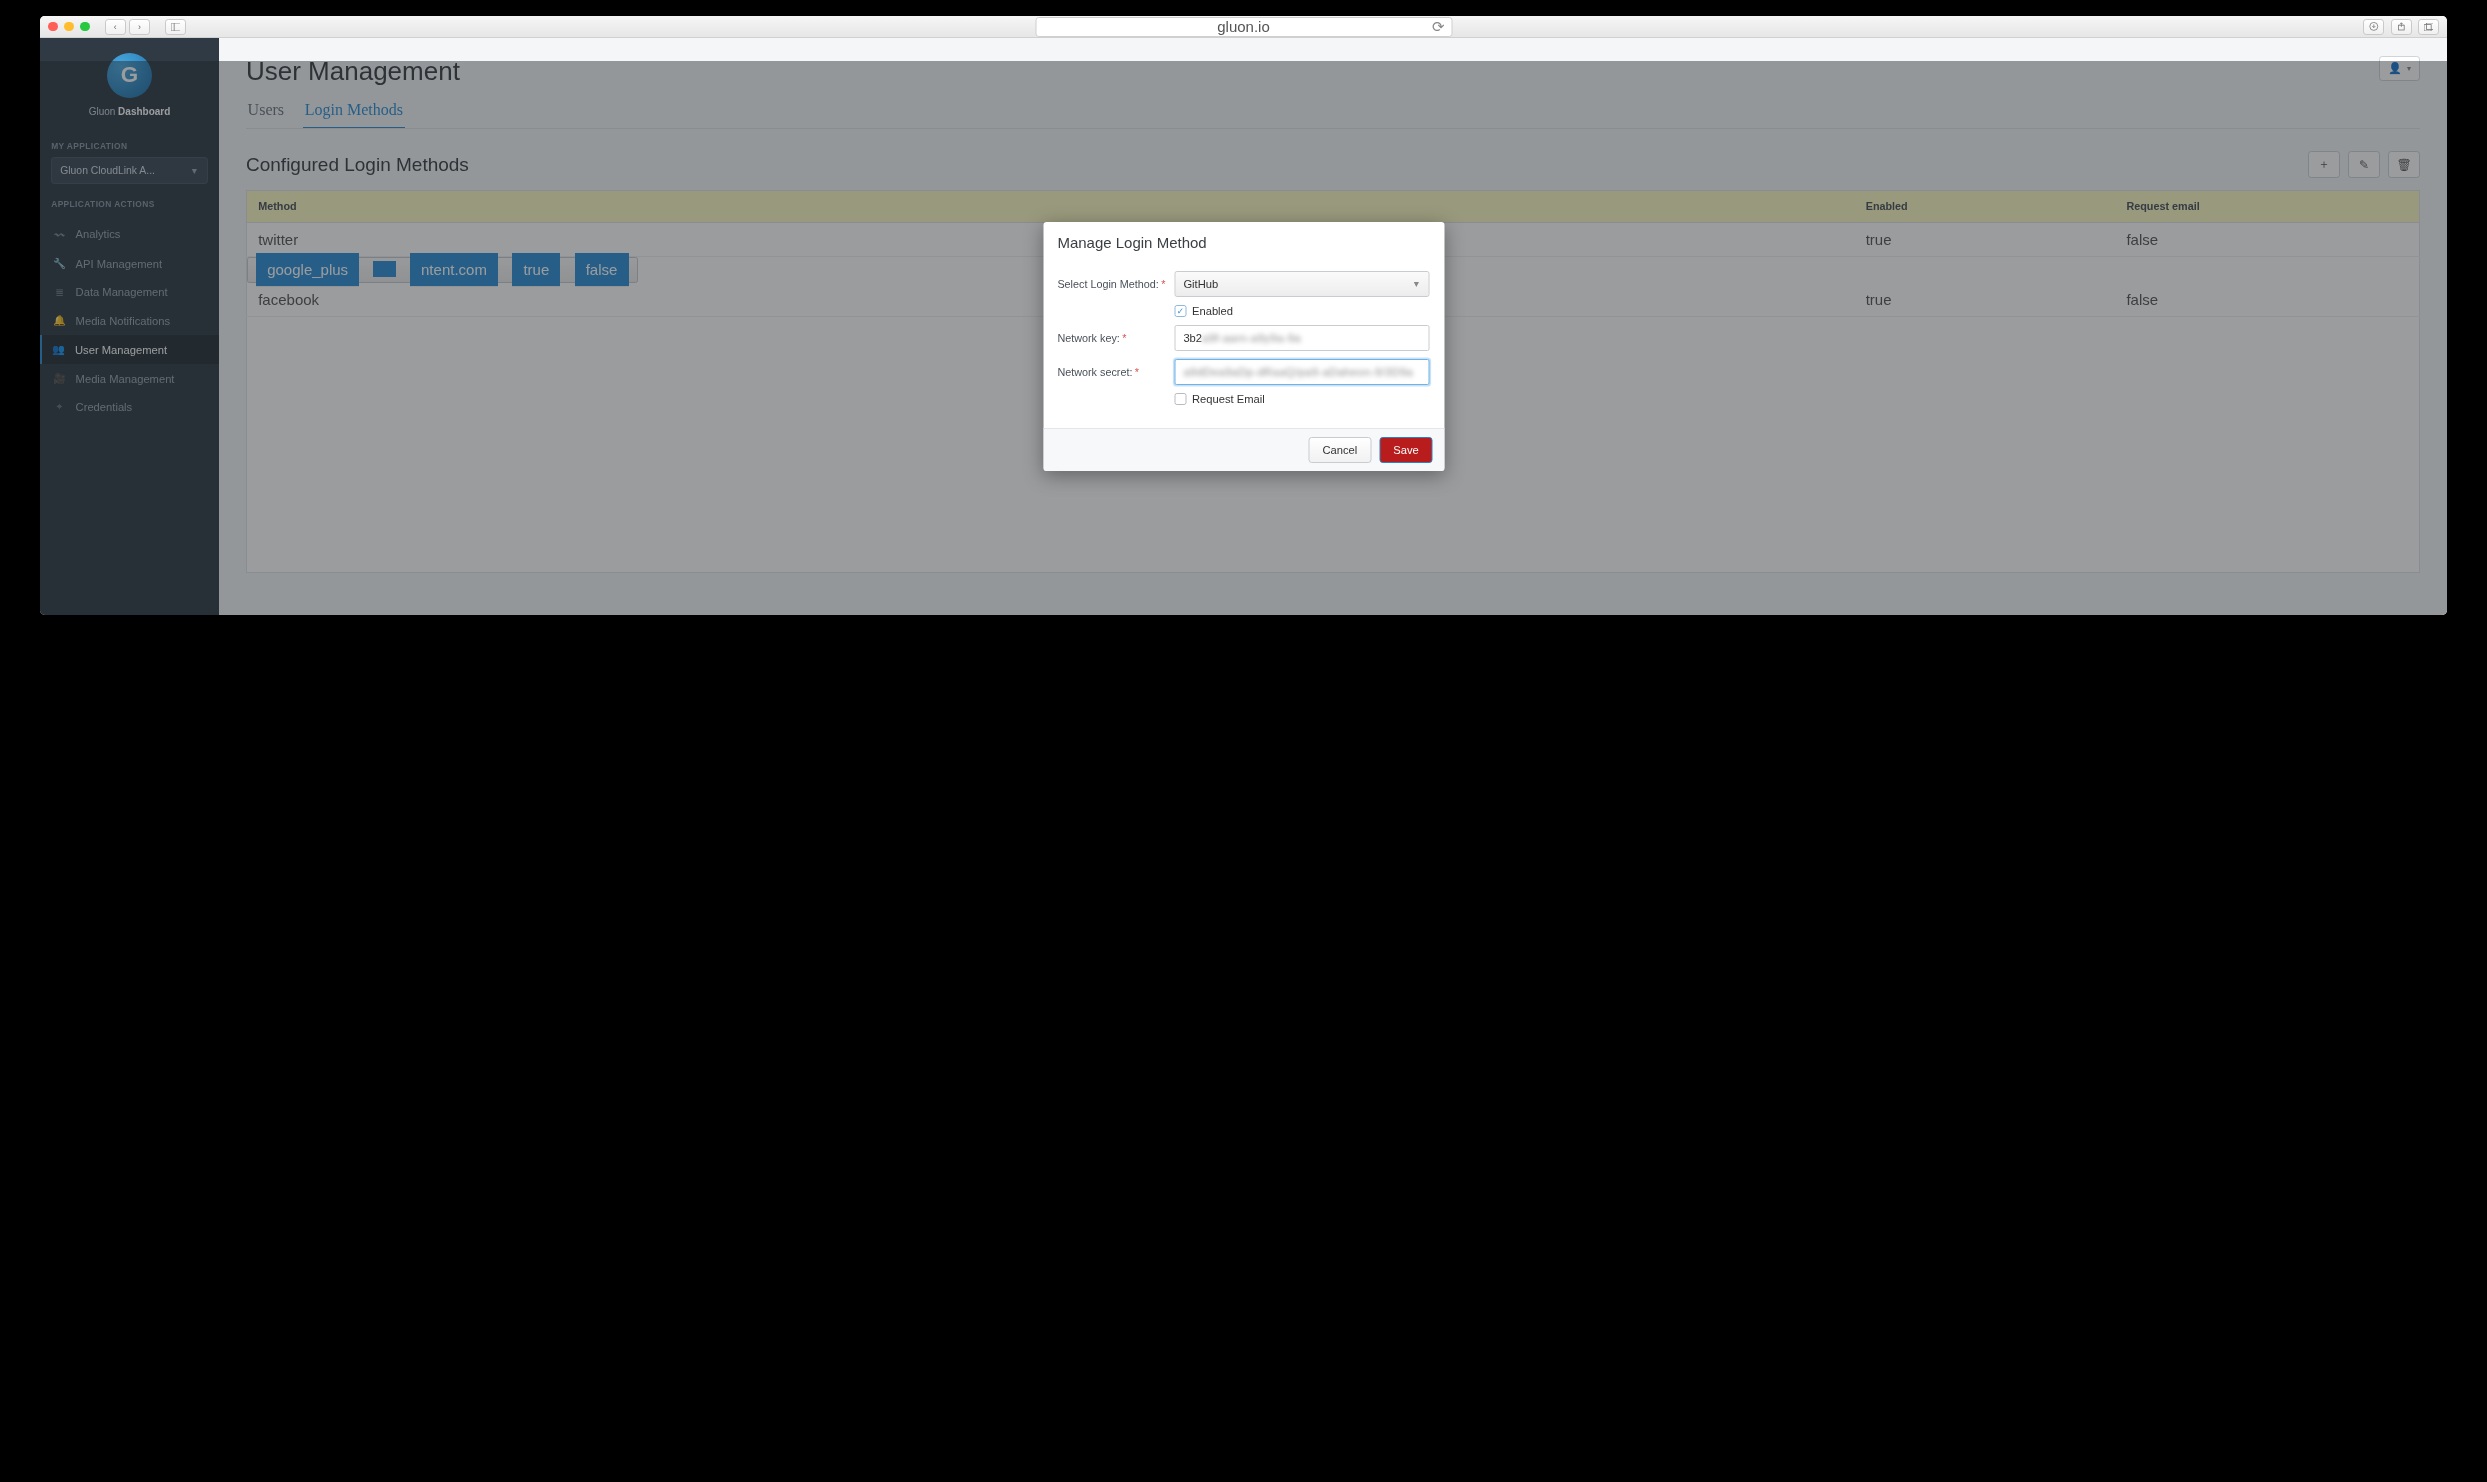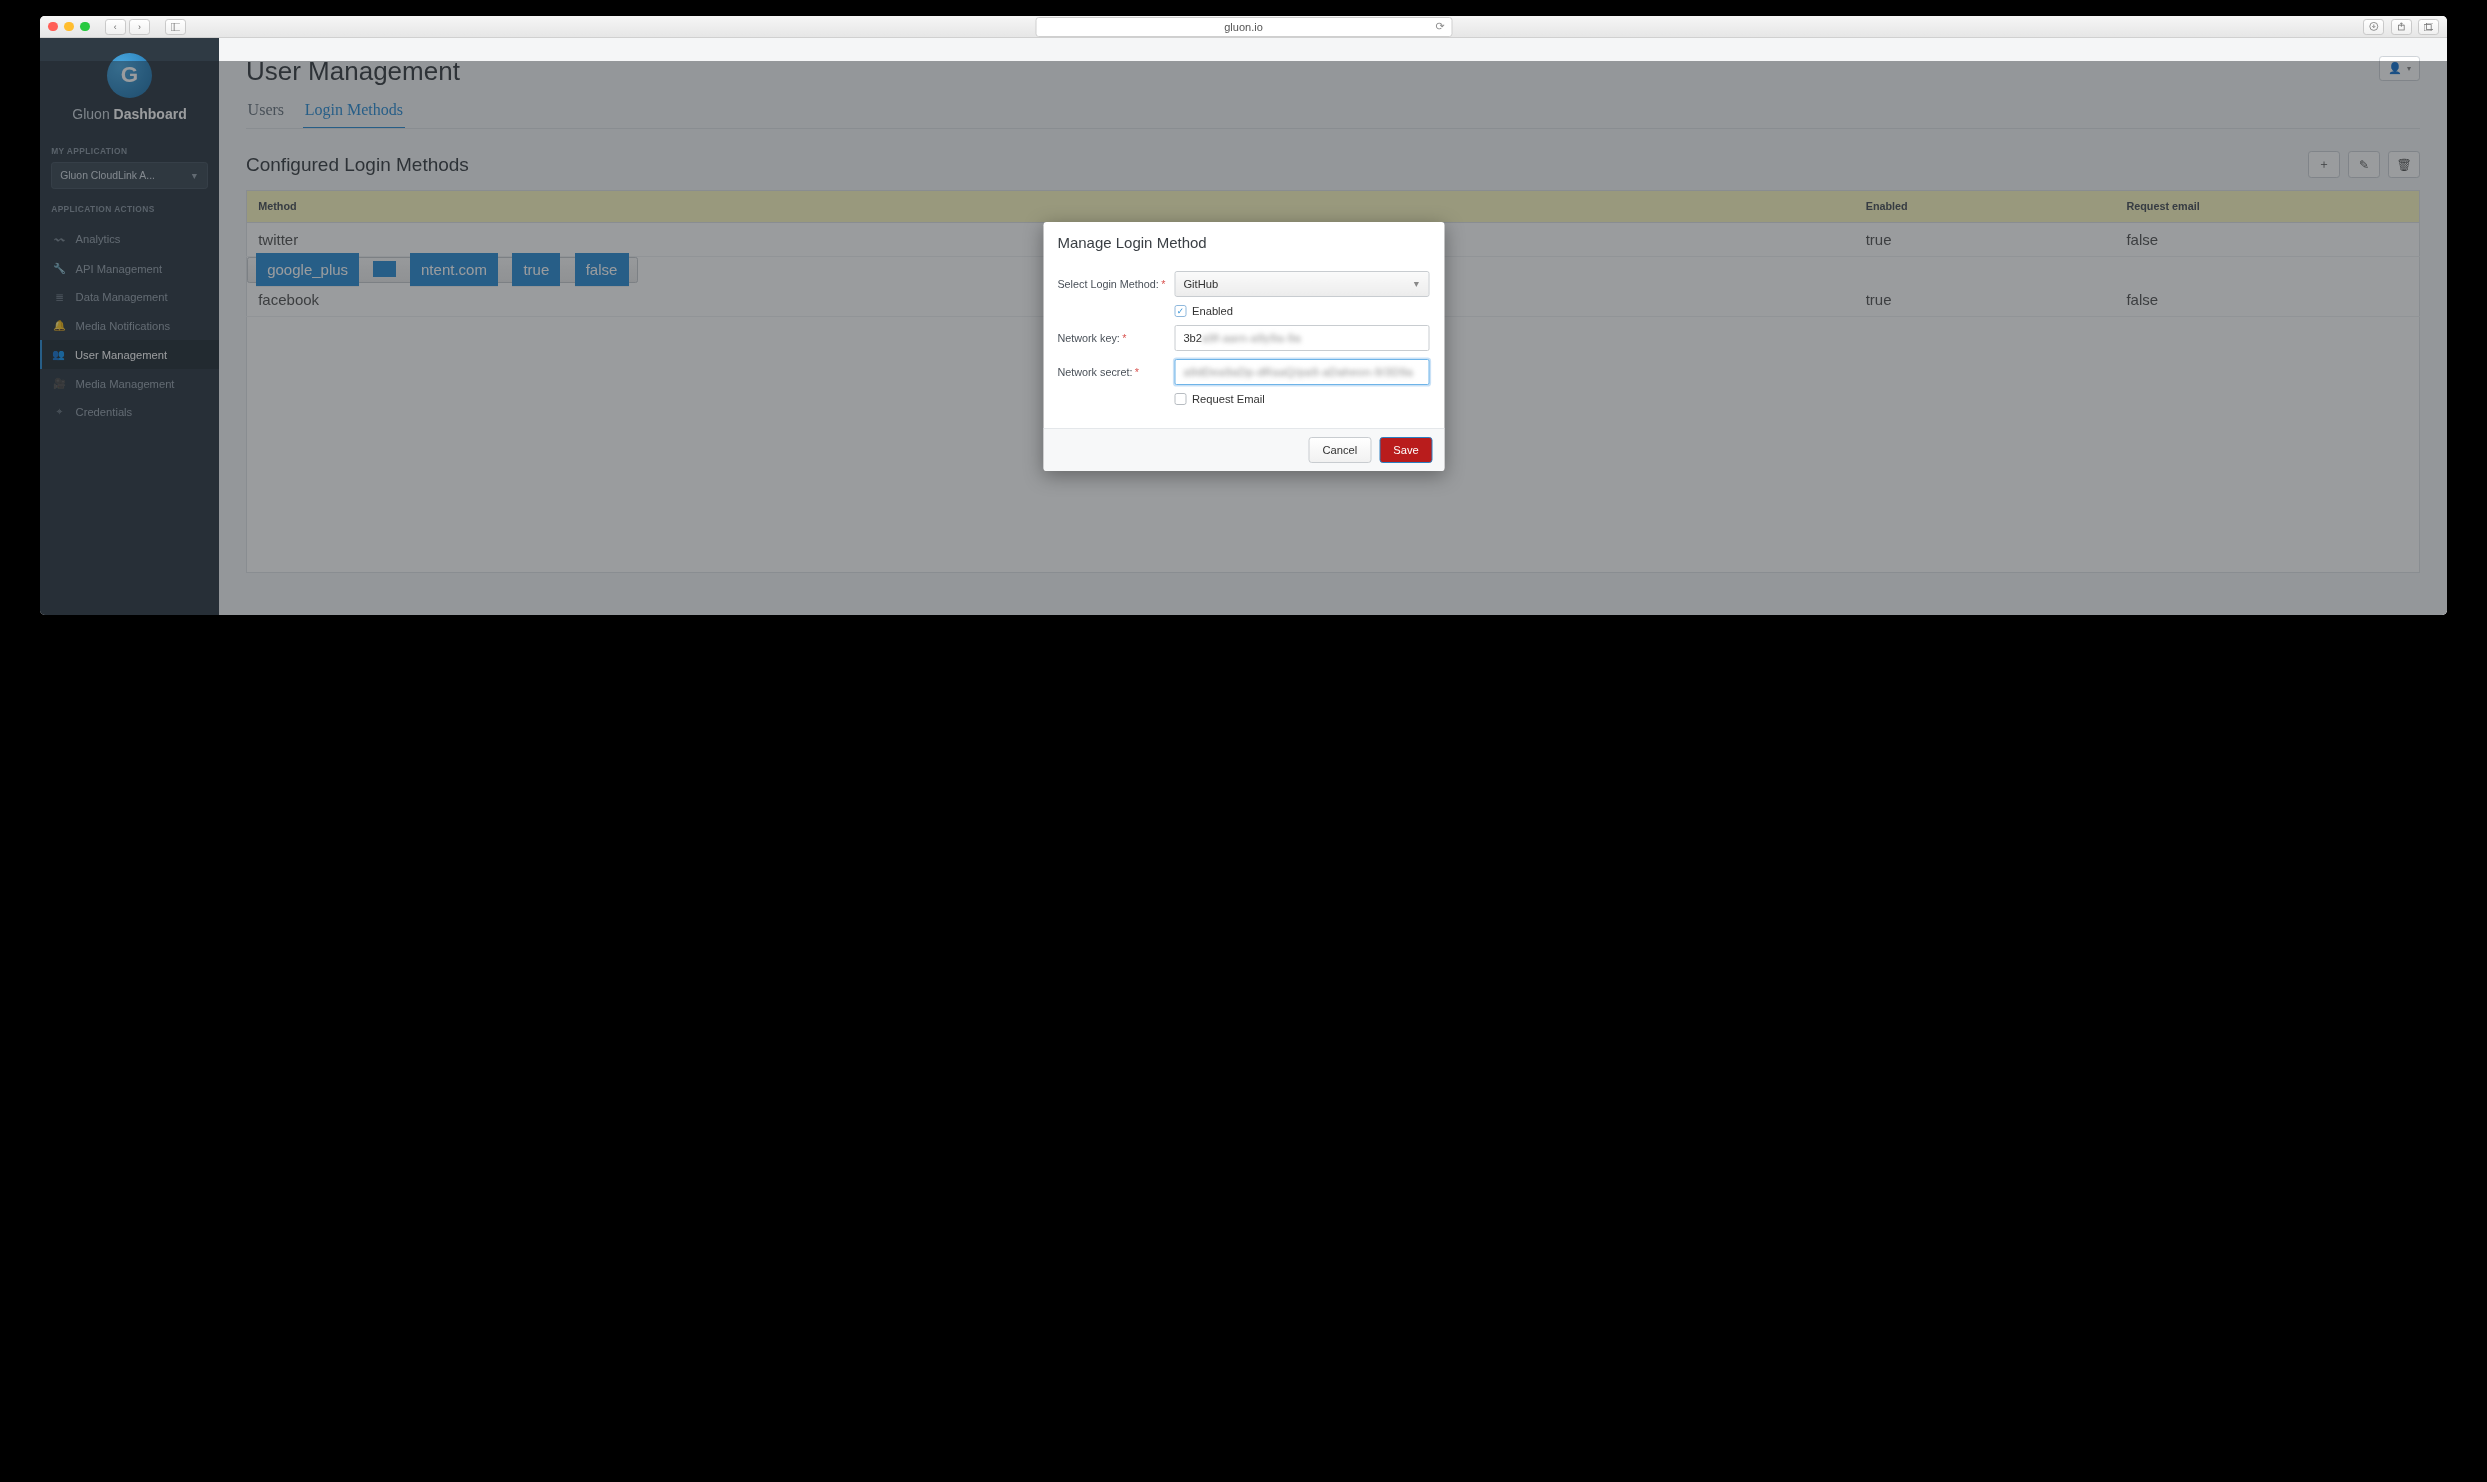--- a/index.html
+++ b/index.html
@@ -7,30 +7,30 @@
 .stage { padding: 16px 40px; }
 .window { background: #fff; border-radius: 4.8px; overflow: hidden; box-shadow: 0 8px 32px rgba(0,0,0,0.5); position: relative; }
 
 
 .titlebar { height: 22.4px; background: linear-gradient(#f6f6f6,#e6e6e6); border-bottom: 0.8px solid #d0d0d0; display: flex; align-items: center; padding: 0 8px; gap: 5.6px; position: relative; }
 .traffic { display: flex; gap: 6.4px; }
 .traffic span { width: 9.6px; height: 9.6px; border-radius: 50%; display: inline-block; }
 .t-close { background:#ff5f57; } .t-min { background:#ffbd2e; } .t-max { background:#28c940; }
 .tb-group { display:flex; gap:3.2px; margin-left:9.6px; }
 .tb-btn { width:21px; height:16px; border:0.8px solid #c9c9c9; border-radius:3.2px; background:linear-gradient(#fff,#f0f0f0); display:flex; align-items:center; justify-content:center; font-size:8.8px; color:#666; }
-.urlbar { position:absolute; left:50%; transform:translateX(-50%); width:417px; height:20px; border:0.8px solid #cfcfcf; border-radius:3.2px; background:#fff; display:flex; align-items:center; justify-content:center; font-size:11px; color:#555;text-align:center; }
+.urlbar { position:absolute; left:50%; transform:translateX(-50%); width:417px; height:20px; border:0.8px solid #cfcfcf; border-radius:3.2px; background:#fff; display:flex; align-items:center; justify-content:center; font-size:15px; color:#555;text-align:center; }
 .urlbar .reload { position:absolute; right:6.4px; color:#888; }
 .tb-right { margin-left:auto; display:flex; gap:6.4px; }
 .new-tab { position:absolute; right:0; top:22.4px; width:21px; height:21px; background:#d8d8d8; border-left:0.8px solid #c0c0c0; border-bottom:0.8px solid #c0c0c0; display:flex; align-items:center; justify-content:center; color:#666; font-size:13px; }
 
 .app { display:flex; height:577px; position:relative; }
 .sidebar { width:179px; background:#2f3a44; color:#c8d0d8; display:flex; flex-direction:column; padding-top:14.4px; }
 .logo-wrap { display:flex; flex-direction:column; align-items:center; margin-bottom:14.4px; }
 .logo { width:45px; height:45px; border-radius:50%; background:radial-gradient(circle at 30% 30%, #4aa8e0, #1e6fa8); display:flex; align-items:center; justify-content:center; color:#fff; font-size:22.4px; font-weight:600; }
-.brand { margin-top:8px; font-size:14px; color:#cbd3da; }
+.brand { margin-top:8px; font-size:10px; color:#cbd3da; }
 .brand b { color:#fff; font-weight:600; }
 .side-label { font-size:8.4px; letter-spacing:0.4px; color:#8a96a2; font-weight:700; padding:9.6px 11.2px 6.4px; }
 .app-select { margin:0 11.2px 4.8px; background:#3c4955; border:0.8px solid #4a5763; border-radius:3.2px; height:27px; display:flex; align-items:center; justify-content:space-between; padding:0 8px; color:#d6dde4; font-size:10.4px; }
 .app-select .chev { color:#9aa5b0; font-size:8.8px; }
 .nav { list-style:none; margin-top:3.2px; }
 .nav li { display:flex; align-items:center; gap:9.6px; padding:8px 13px; font-size:11.2px; color:#9aa5b0; cursor:pointer; }
 .nav li .ic { width:13px; text-align:center; font-size:10.4px; color:#7d8994; }
 .nav li.active { background:#263038; color:#fff; border-left:2.4px solid #2f8fd6; padding-left:10.4px; }
 .nav li.active .ic { color:#fff; }
 

